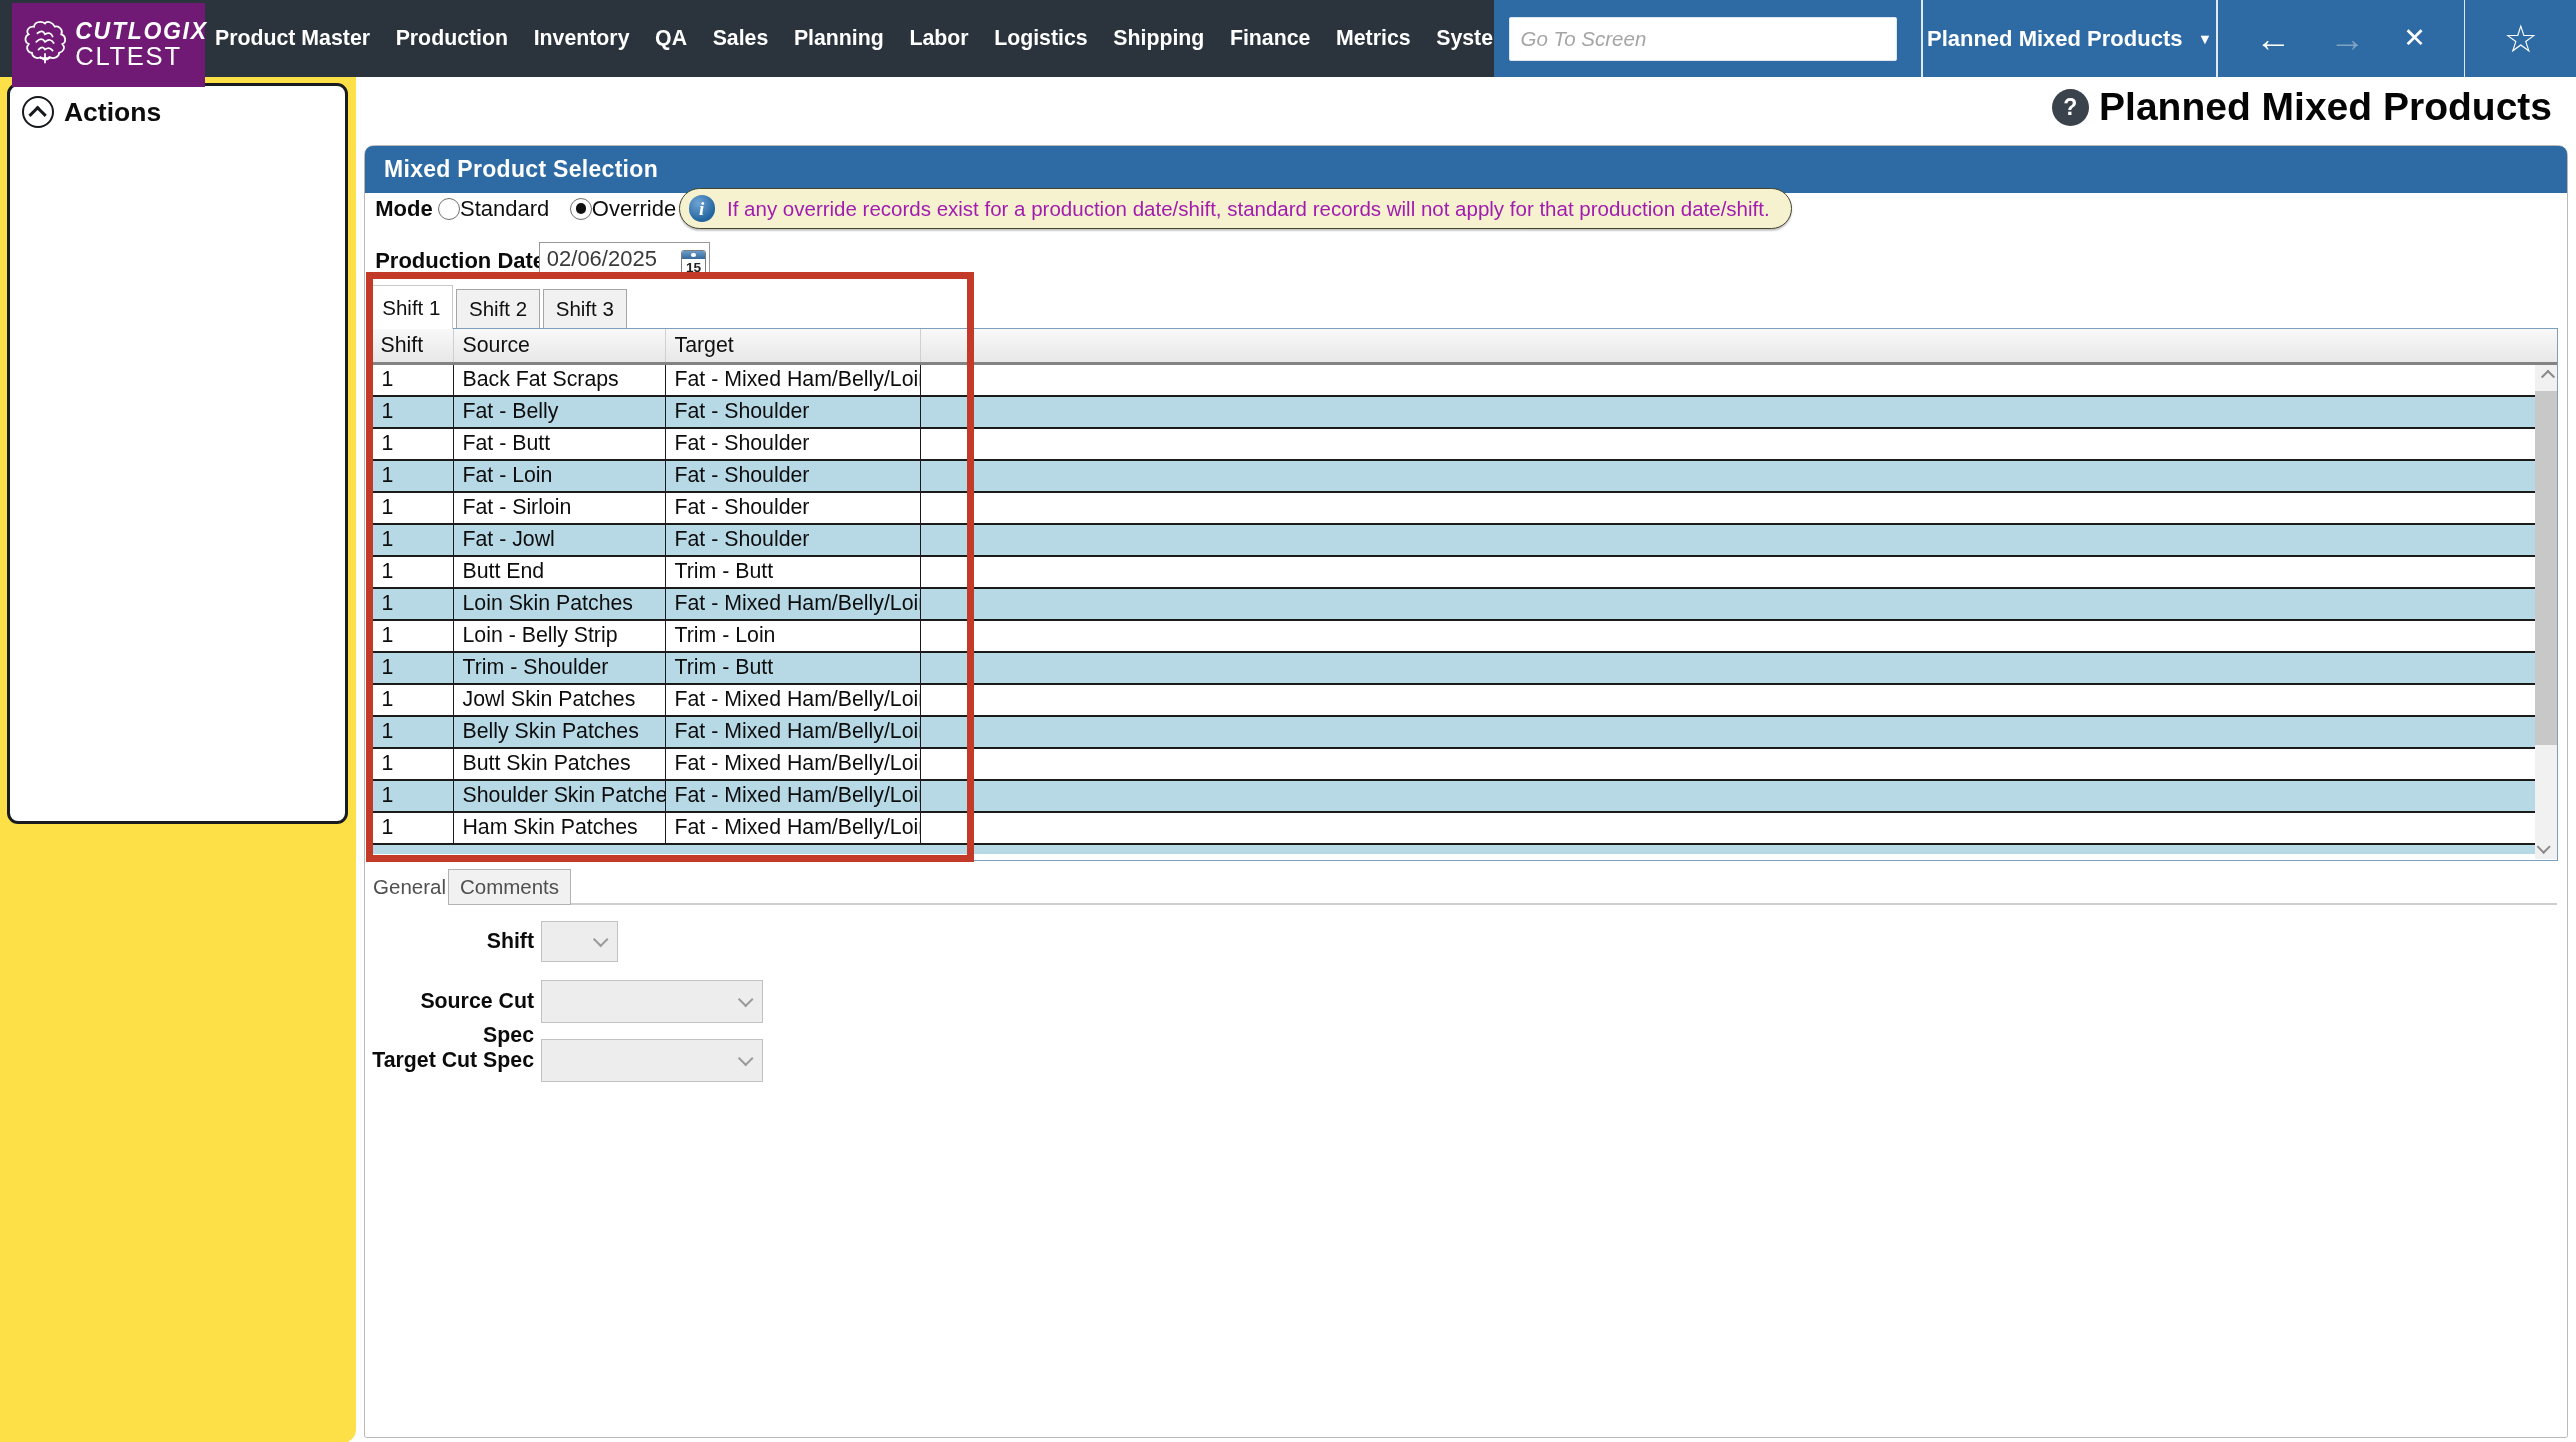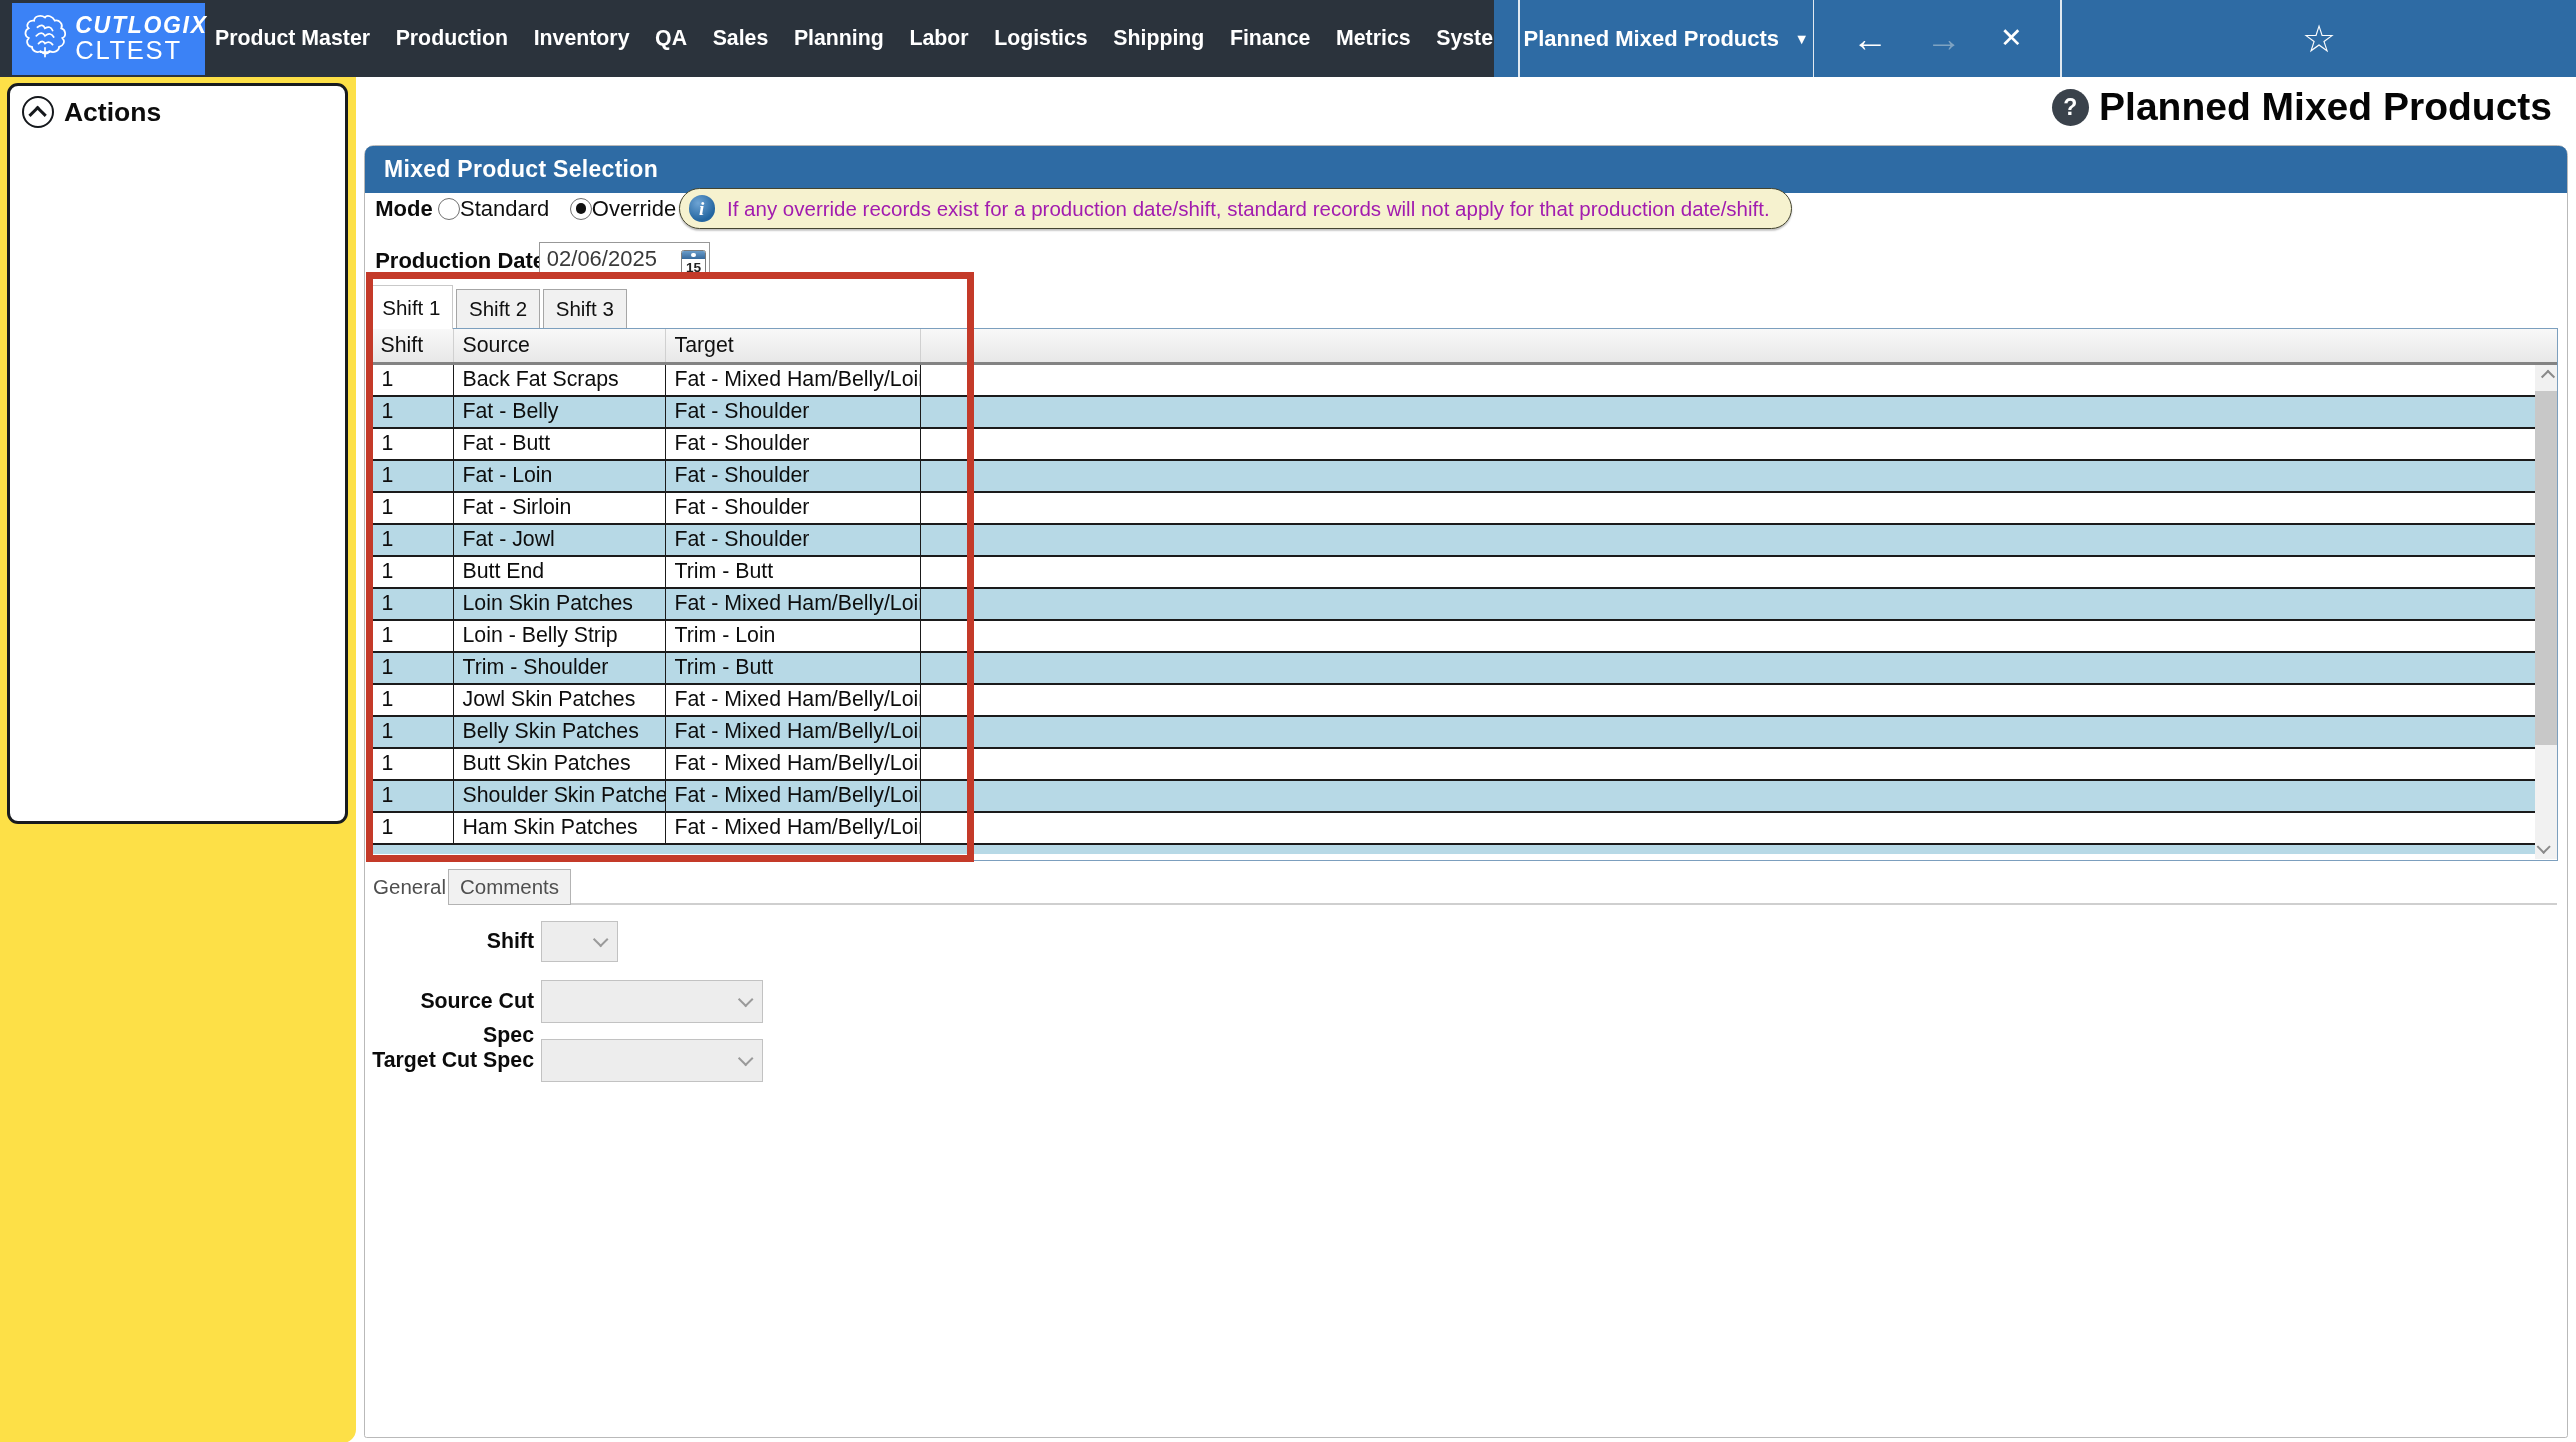--- a/index.html
+++ b/index.html
@@ -1,21 +1,21 @@
 <!DOCTYPE html>
 <html style="font-size:13.7px"><head>
 <meta charset="utf-8">
 <style>
   html,body{margin:0;padding:0;background:#ffffff;}
   .app{position:relative;width:2576px;height:1442px;background:#ffffff;overflow:hidden;
        font-family:"Liberation Sans",sans-serif;color:#111;}
 
   
   .navbar{position:absolute;left:0;top:0;width:2576px;height:77px;background:#2b333c;z-index:20;}
-  .logo-block{position:absolute;left:12px;top:2.6px;width:193px;height:72px;background:#3b82f6;
+  .logo-block{position:absolute;left:12px;top:2.6px;width:193px;height:84px;background:#701a75;
               display:flex;align-items:center;gap:6.8px;padding-left:8.5px;box-sizing:border-box;}
   .logo-text{display:flex;flex-direction:column;line-height:1.05;}
   .brand{color:#fff;font-weight:bold;font-style:italic;font-size:23px;letter-spacing:1.7px;}
   .env{color:#fff;font-weight:300;font-size:25.6px;letter-spacing:1.7px;}
   .menu{position:absolute;left:215px;top:0;height:77px;display:flex;align-items:center;gap:25.6px;}
   .menu-item{color:#fff;font-size:21.3px;font-weight:600;white-space:nowrap;cursor:pointer;}
   .nav-right{position:absolute;left:1494px;top:0;width:1082px;height:77px;background:#2e6ba4;
              display:flex;align-items:center;}
   .goto-input{margin-left:15.4px;width:388px;height:44px;box-sizing:border-box;border:0.9px solid #dfe6ee;
               border-radius:1.7px;background:#fff;font-family:"Liberation Sans",sans-serif;
@@ -189,20 +189,21 @@
         <span class="menu-item">Shipping</span>
 
         <span class="menu-item">Finance</span>
 
         <span class="menu-item">Metrics</span>
 
         <span class="menu-item">System</span>
       </nav>
 
     <div class="nav-right">
+      <input class="goto-input" type="text" placeholder="Go To Screen" style="">
       <div class="vsep m1"></div>
       <div class="screen-sel">
         <span class="screen-sel-label">Planned Mixed Products</span>
         <span class="dd-tri">▼</span>
       </div>
       <div class="vsep"></div>
       <div class="nav-icons">
         <span class="nav-arrow">←</span>
         <span class="nav-arrow disabled">→</span>
         <span class="nav-close">✕</span>

